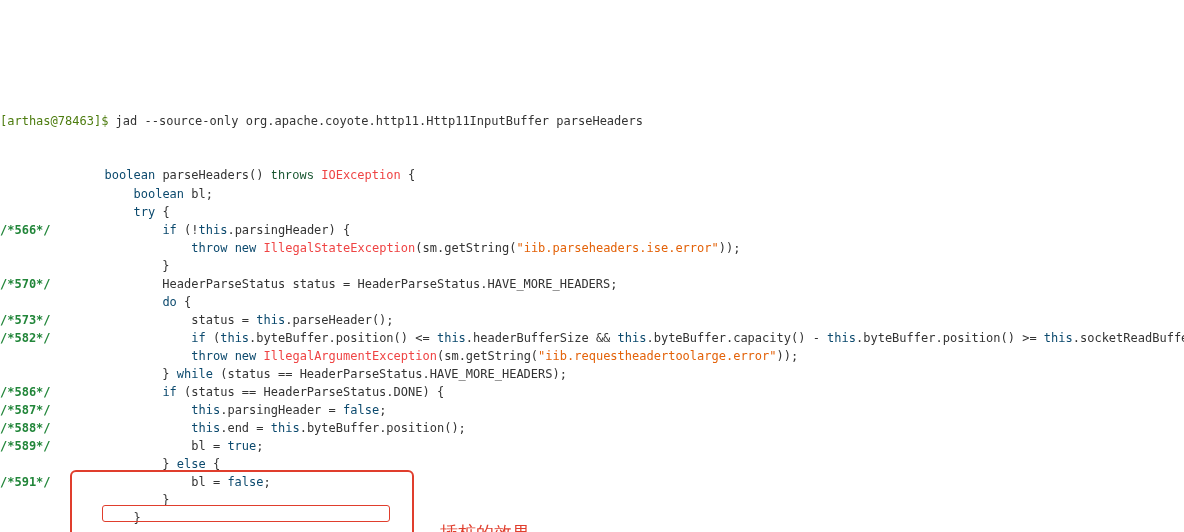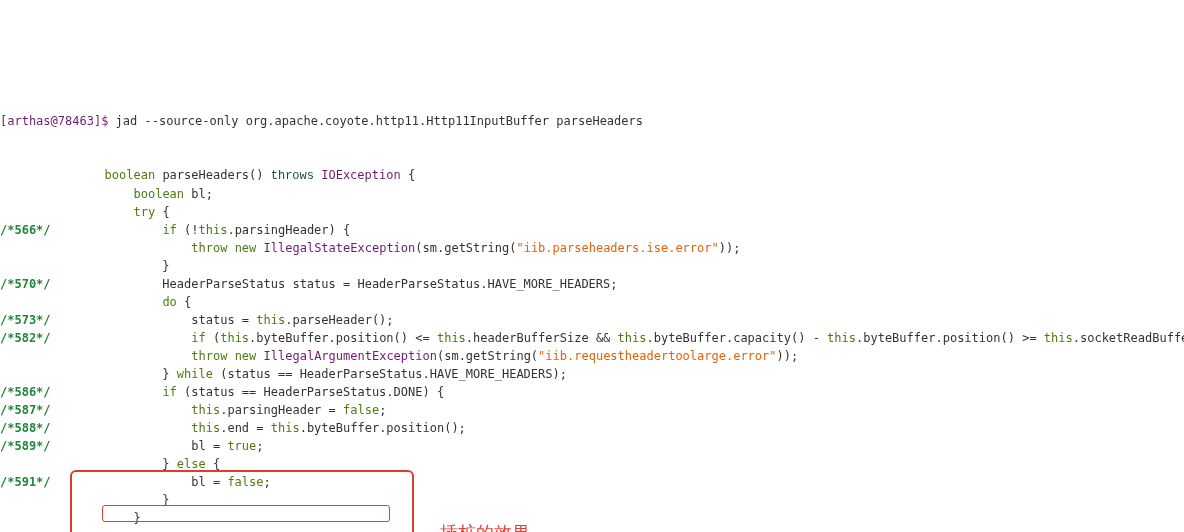--- a/index.html
+++ b/index.html
@@ -9,24 +9,24 @@
       background: #fff;
       color: #333;
       white-space: pre;
       padding: 4px 0;
       line-height: 1.5;
       overflow-x: auto;
     }
     .line { display: block; }
     .gutter { display: inline-block; width: 54px; color: #22863a; vertical-align: top; font-weight: bold; }
     .code { display: inline; }
-    .prompt { color: #701a75; }
-    .kw-blue { color: #4d7c0f; }
+    .prompt { color: #4d7c0f; }
+    .kw-blue { color: #0c4a6e; }
     .throws { color: #14532d; font-family: Liberation Mono, monospace; }
-    .excls { color: #701a75; }
+    .excls { color: #ef4444; }
     .str { color: #e36209; }
     .big-box {
       position: absolute;
       border: 2px solid #e03e2d;
       border-radius: 6px;
       left: 70px;
       top: 394px;
       width: 344px;
       height: 134px;
       pointer-events: none;

